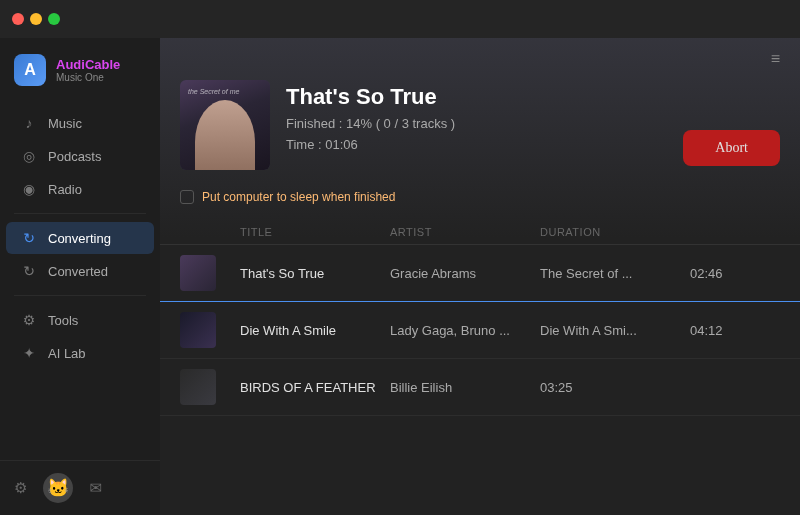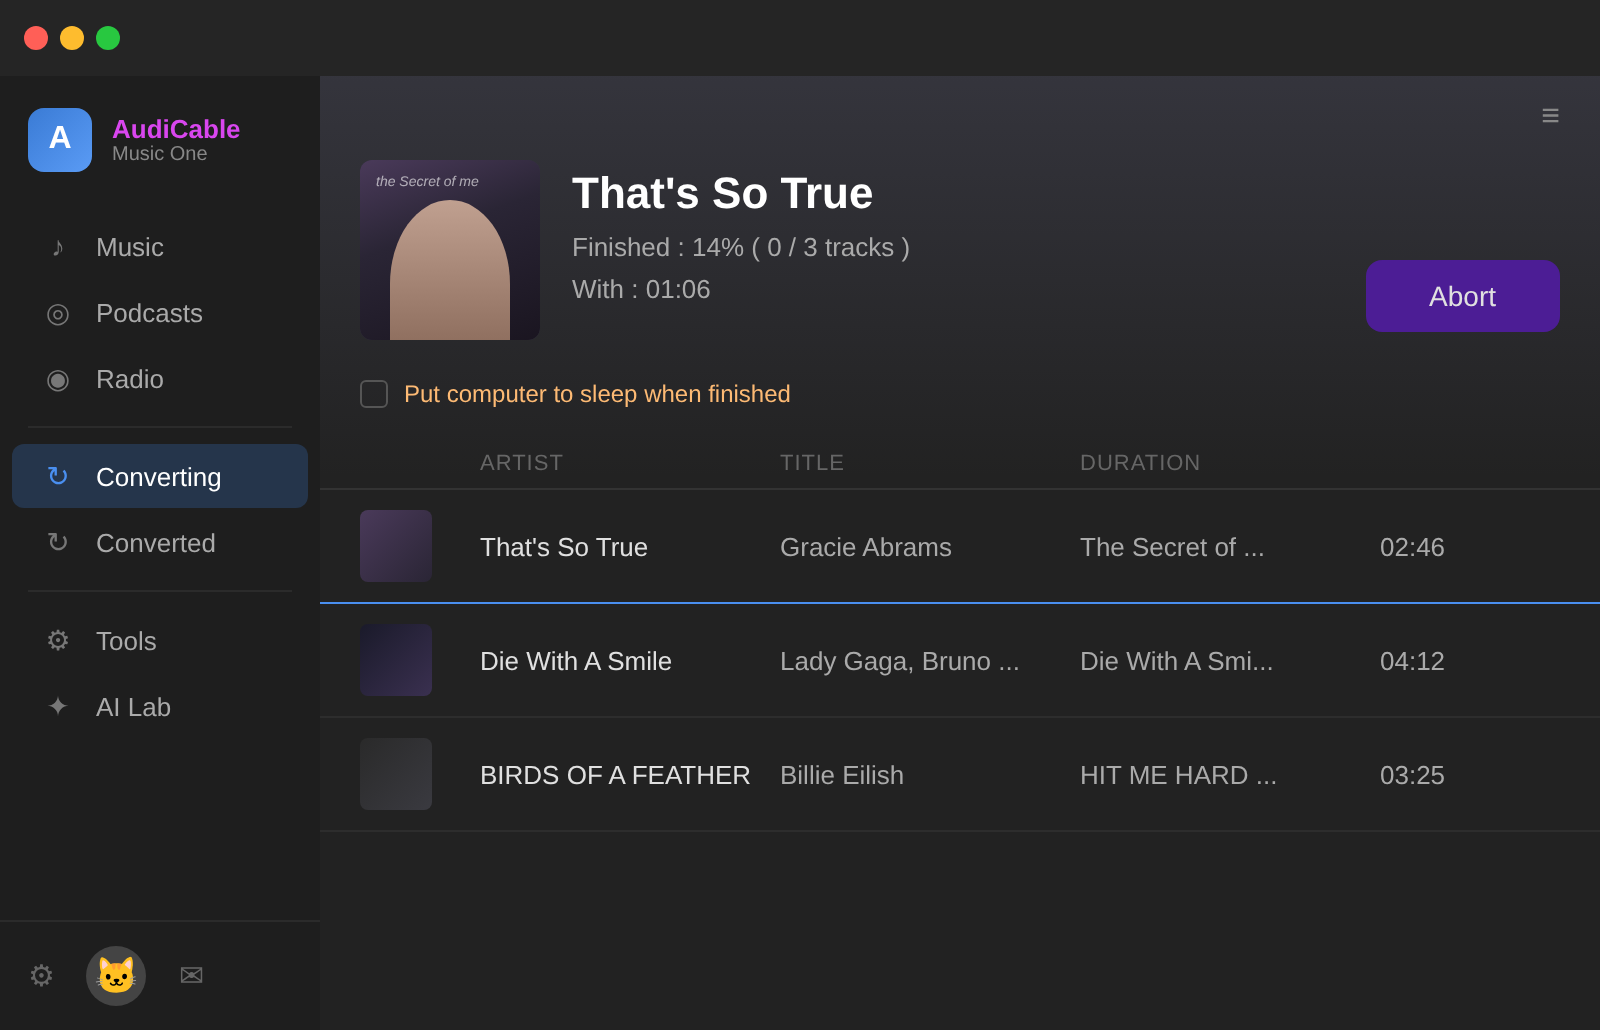--- a/index.html
+++ b/index.html
@@ -246,28 +246,28 @@
       font-size: 13px;
       color: #aaa;
     }
 
     .abort-btn {
       margin-left: auto;
       align-self: flex-end;
       margin-bottom: 4px;
     }
     .abort-button {
-      background: #4c1d95;
+      background: #b91c1c;
       border: none;
       color: #e0e0e0;
       padding: 10px 32px;
       border-radius: 8px;
       font-size: 14px;
       cursor: pointer;
-      font-family: Liberation Sans, sans-serif;
+      font-family: Liberation Serif, serif;
     }
 
     
     .sleep-row {
       display: flex;
       align-items: center;
       gap: 8px;
       padding: 0 20px 16px 20px;
       position: relative;
       z-index: 1;
@@ -436,38 +436,38 @@
           <div class="album-art-text">the Secret of me</div>
           <div class="album-art-figure"></div>
         </div>
       </div>
       <div class="info-text">
         <span class="track-title">That's So True</span>
         <span class="track-finished">
           <span>Finished :</span>&nbsp;<span>14% ( 0 / 3 tracks )</span>
         </span>
         <span class="track-time">
-          <span>With :</span>&nbsp;<span>01:06</span>
+          <span>Time :</span>&nbsp;<span>01:06</span>
         </span>
       </div>
       <div class="abort-btn">
         <button class="abort-button">Abort</button>
       </div>
     </div>
 
     <div class="sleep-row">
       <div class="sleep-checkbox"></div>
       <span class="sleep-label">Put computer to sleep when finished</span>
     </div>
 
     <div class="track-table">
       <div class="table-header">
         <div class="th"></div>
+        <div class="th">TITLE</div>
         <div class="th">ARTIST</div>
-        <div class="th">TITLE</div>
         <div class="th">DURATION</div>
       </div>
 
       <div class="table-row active-row">
         <div class="track-thumb thumb-1"></div>
         <span class="track-name">That's So True</span>
         <span class="track-artist">Gracie Abrams</span>
         <span class="track-album">The Secret of ...</span>
         <span class="track-duration">02:46</span>
       </div>
@@ -477,18 +477,17 @@
         <span class="track-name">Die With A Smile</span>
         <span class="track-artist">Lady Gaga, Bruno ...</span>
         <span class="track-album">Die With A Smi...</span>
         <span class="track-duration">04:12</span>
       </div>
 
       <div class="table-row">
         <div class="track-thumb thumb-3"></div>
         <span class="track-name">BIRDS OF A FEATHER</span>
         <span class="track-artist">Billie Eilish</span>
-        <span class="track-album">HIT ME HARD ...</span>
         <span class="track-duration">03:25</span>
       </div>
     </div>
   </div>
 </div>
 
 </body></html>

